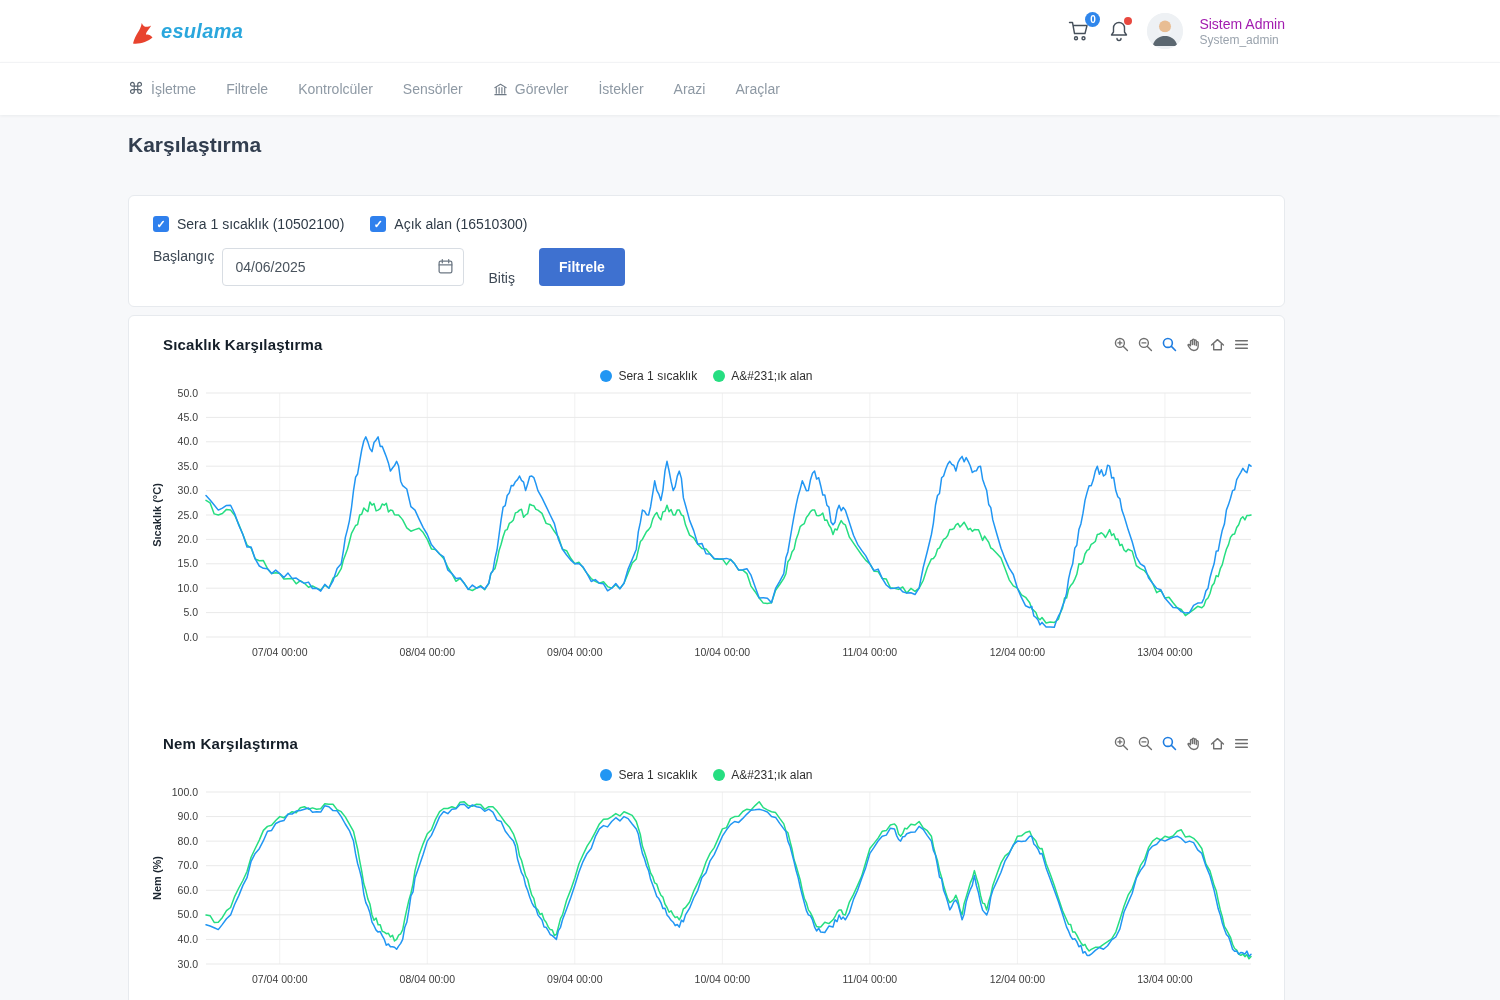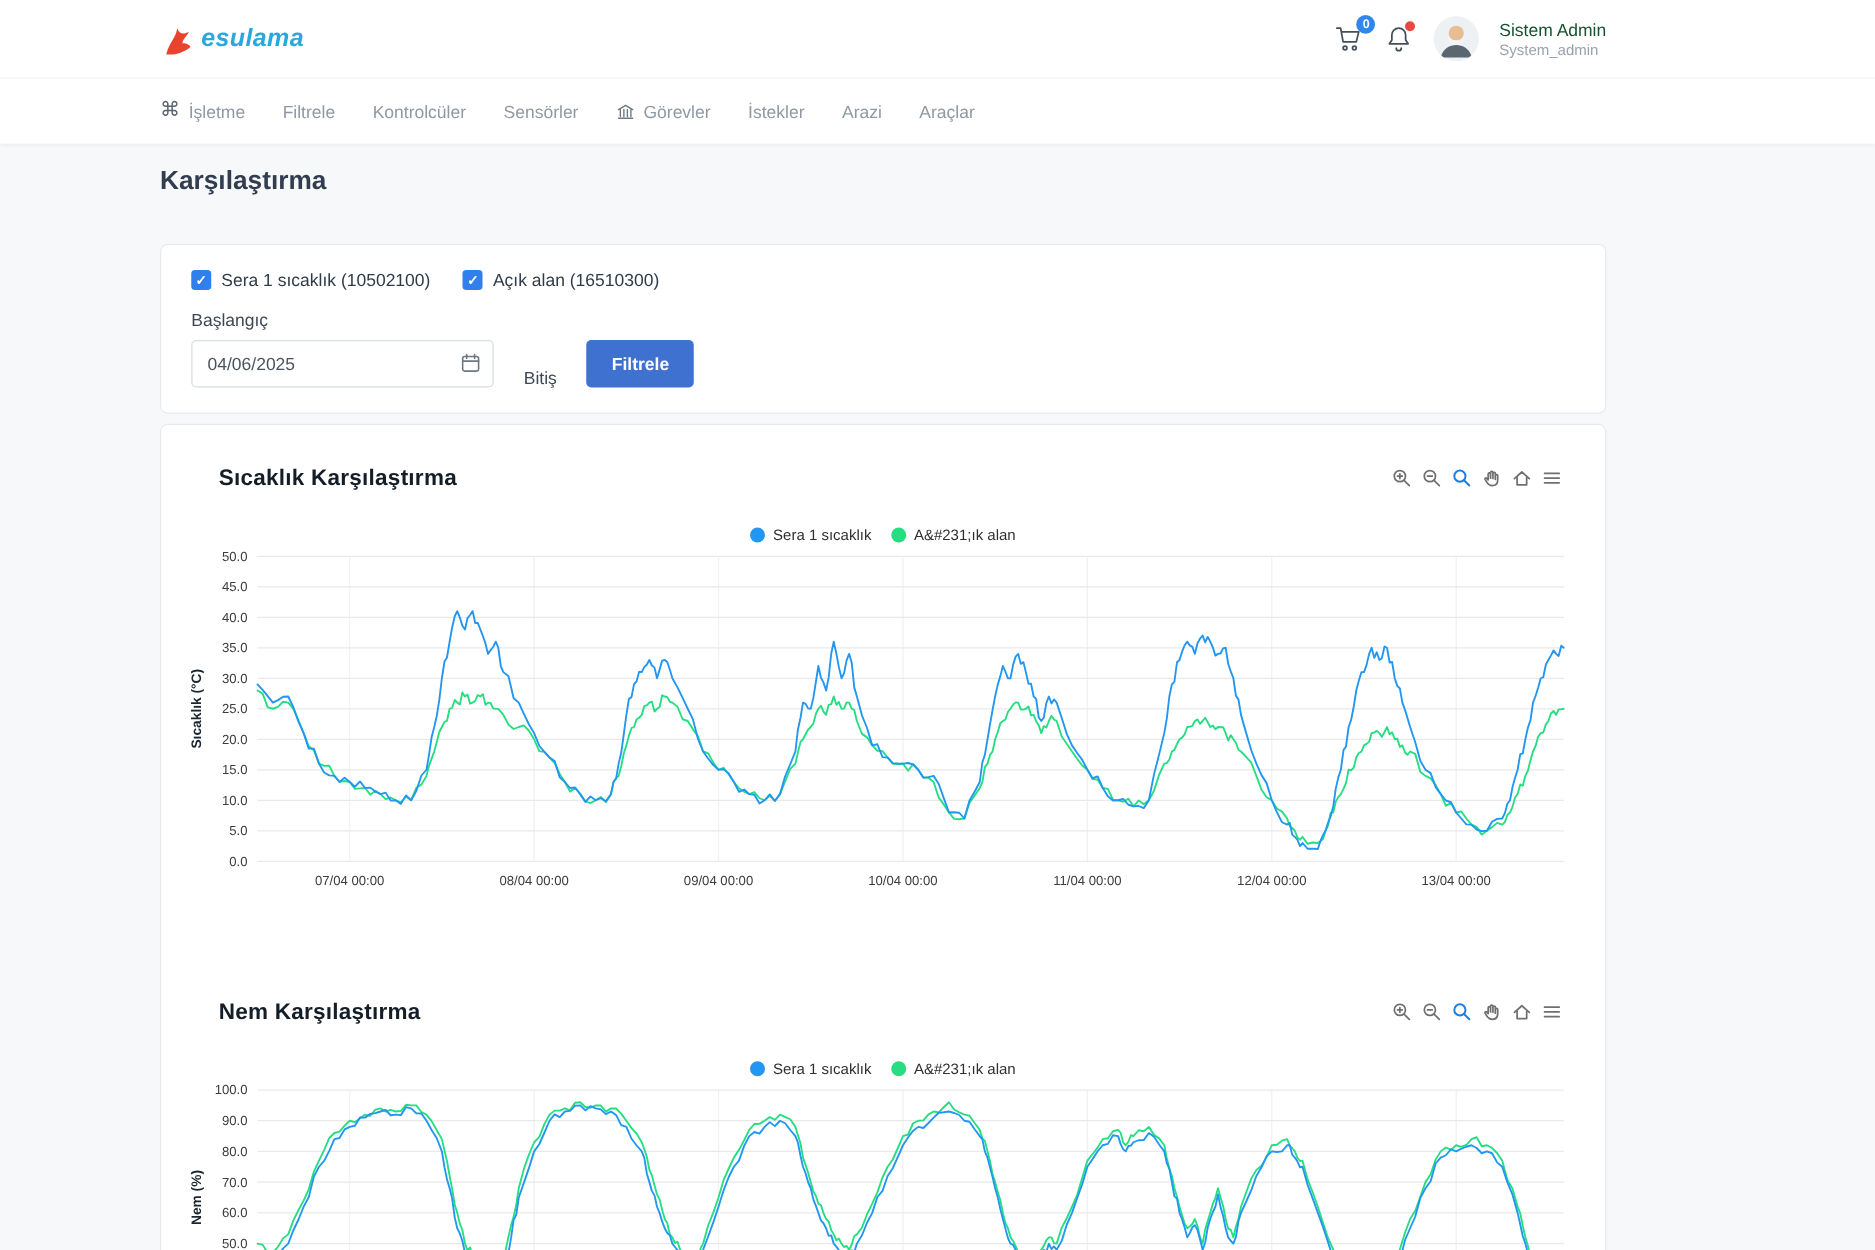--- a/index.html
+++ b/index.html
@@ -15,48 +15,48 @@
   .logo svg{width:30px;height:30px}
   .logo-text{font-size:20px;font-weight:800;color:#2aa7dd;font-style:italic;letter-spacing:.3px}
   .top-right{display:flex;align-items:center;gap:16px}
   .icon-btn{position:relative;cursor:pointer;display:inline-flex}
   .icon-btn svg{width:24px;height:24px;stroke:#454f5a;fill:none;stroke-width:1.4;stroke-linecap:round;stroke-linejoin:round}
   .badge{position:absolute;top:-7px;right:-9px;min-width:15px;height:15px;border-radius:8px;background:#2f86eb;color:#fff;font-size:10px;font-weight:700;display:flex;align-items:center;justify-content:center;padding:0 3px}
   .reddot{position:absolute;top:-2px;right:-1px;width:8px;height:8px;border-radius:50%;background:#e8483f}
   .avatar{width:36px;height:36px;border-radius:50%;overflow:hidden;cursor:pointer;background:#eef1f4;flex:0 0 auto}
   .avatar svg{width:36px;height:36px;display:block}
   .user-info{cursor:pointer}
-  .user-name{font-size:14px;color:#14532d}
+  .user-name{font-size:14px;color:#a21caf}
   .user-handle{font-size:12px;color:#9aa3ad;margin-top:1px}
   
   .navbar{height:53px;background:#fff;border-top:1px solid #f2f3f5;box-shadow:0 1px 3px rgba(20,30,40,.06);display:flex;align-items:center;gap:30px;padding:0 128px;}
   .nav-item{display:flex;align-items:center;gap:7px;font-size:14px;color:#8e99a4;cursor:pointer;white-space:nowrap}
   .nav-item .cmd{font-size:16px;color:#5a6570;line-height:1}
   .nav-icon{display:inline-flex}
   .nav-icon svg{width:15px;height:15px;stroke:#6d7884;fill:none;stroke-width:1.2;stroke-linecap:round;stroke-linejoin:round}
   
   .content{padding:10px 215px 0 128px}
   .page-title{font-size:21px;font-weight:700;color:#323e4f;margin:8px 0 38px;}
   .card{background:#fff;border:1px solid #e7eaee;border-radius:6px}
   .filter-card{padding:20px 24px}
   .cb-row{display:flex;gap:26px;margin-bottom:16px}
   .cb{display:flex;align-items:center;gap:8px;font-size:14px;color:#2f3b47;cursor:pointer}
   .cbbox{width:16px;height:16px;border-radius:3px;background:#2f80ed;color:#fff;font-size:11px;font-weight:700;display:flex;align-items:center;justify-content:center;flex:0 0 auto}
   .date-row{display:flex;gap:24px;align-items:flex-end}
-  .date-col{display:flex;flex-direction:column;gap:8px}
+  .date-col{display:flex;flex-direction:row;gap:8px}
   .date-col>label{font-size:14px;color:#3d4854}
   .input-wrap{position:relative;width:242px}
   .input-wrap input{width:100%;height:38px;border:1px solid #d8dde3;border-radius:4px;padding:0 34px 0 12px;font-size:14px;color:#4a545e;background:#fff;font-family:inherit}
   .cal{position:absolute;right:10px;top:10px;width:17px;height:17px;cursor:pointer}
   .cal svg{width:17px;height:17px;stroke:#6d7884;fill:none;stroke-width:1.2;stroke-linecap:round;stroke-linejoin:round}
   .btn-primary{height:38px;padding:0 20px;background:var(--accent,#3e71d0);border:none;border-radius:4px;color:#fff;font-size:14px;font-weight:700;cursor:pointer;font-family:inherit}
   
   .chart-card{margin-top:8px;padding:20px 20px 30px}
   .chart-head{display:flex;justify-content:space-between;align-items:center;padding:0 14px}
-  .chart-title{font-size:18px;font-weight:700;color:#141e28;margin:12px;letter-spacing:.2px}
+  .chart-title{font-size:15px;font-weight:700;color:#141e28;margin:0;letter-spacing:.2px}
   .toolbar{display:flex;gap:7px;align-items:center}
   .tb-icon{cursor:pointer;display:inline-flex}
   .tb-icon svg{width:17px;height:17px;stroke:#6f6f6f;stroke-width:1.3;fill:none;stroke-linecap:round;stroke-linejoin:round}
   .tb-icon.active svg{stroke:#1f7de0;stroke-width:1.5}
   .legend{display:flex;justify-content:center;gap:16px;margin:16px 0 4px}
   .leg-item{display:inline-flex;align-items:center;gap:6px;font-size:12px;color:#2f2f2f;cursor:pointer}
   .leg-dot{width:12px;height:12px;border-radius:50%}
   svg.plot{display:block;margin-top:2px}
   .chart-block + .chart-block{margin-top:64px}
   svg text{font-family:"Liberation Sans", sans-serif}

